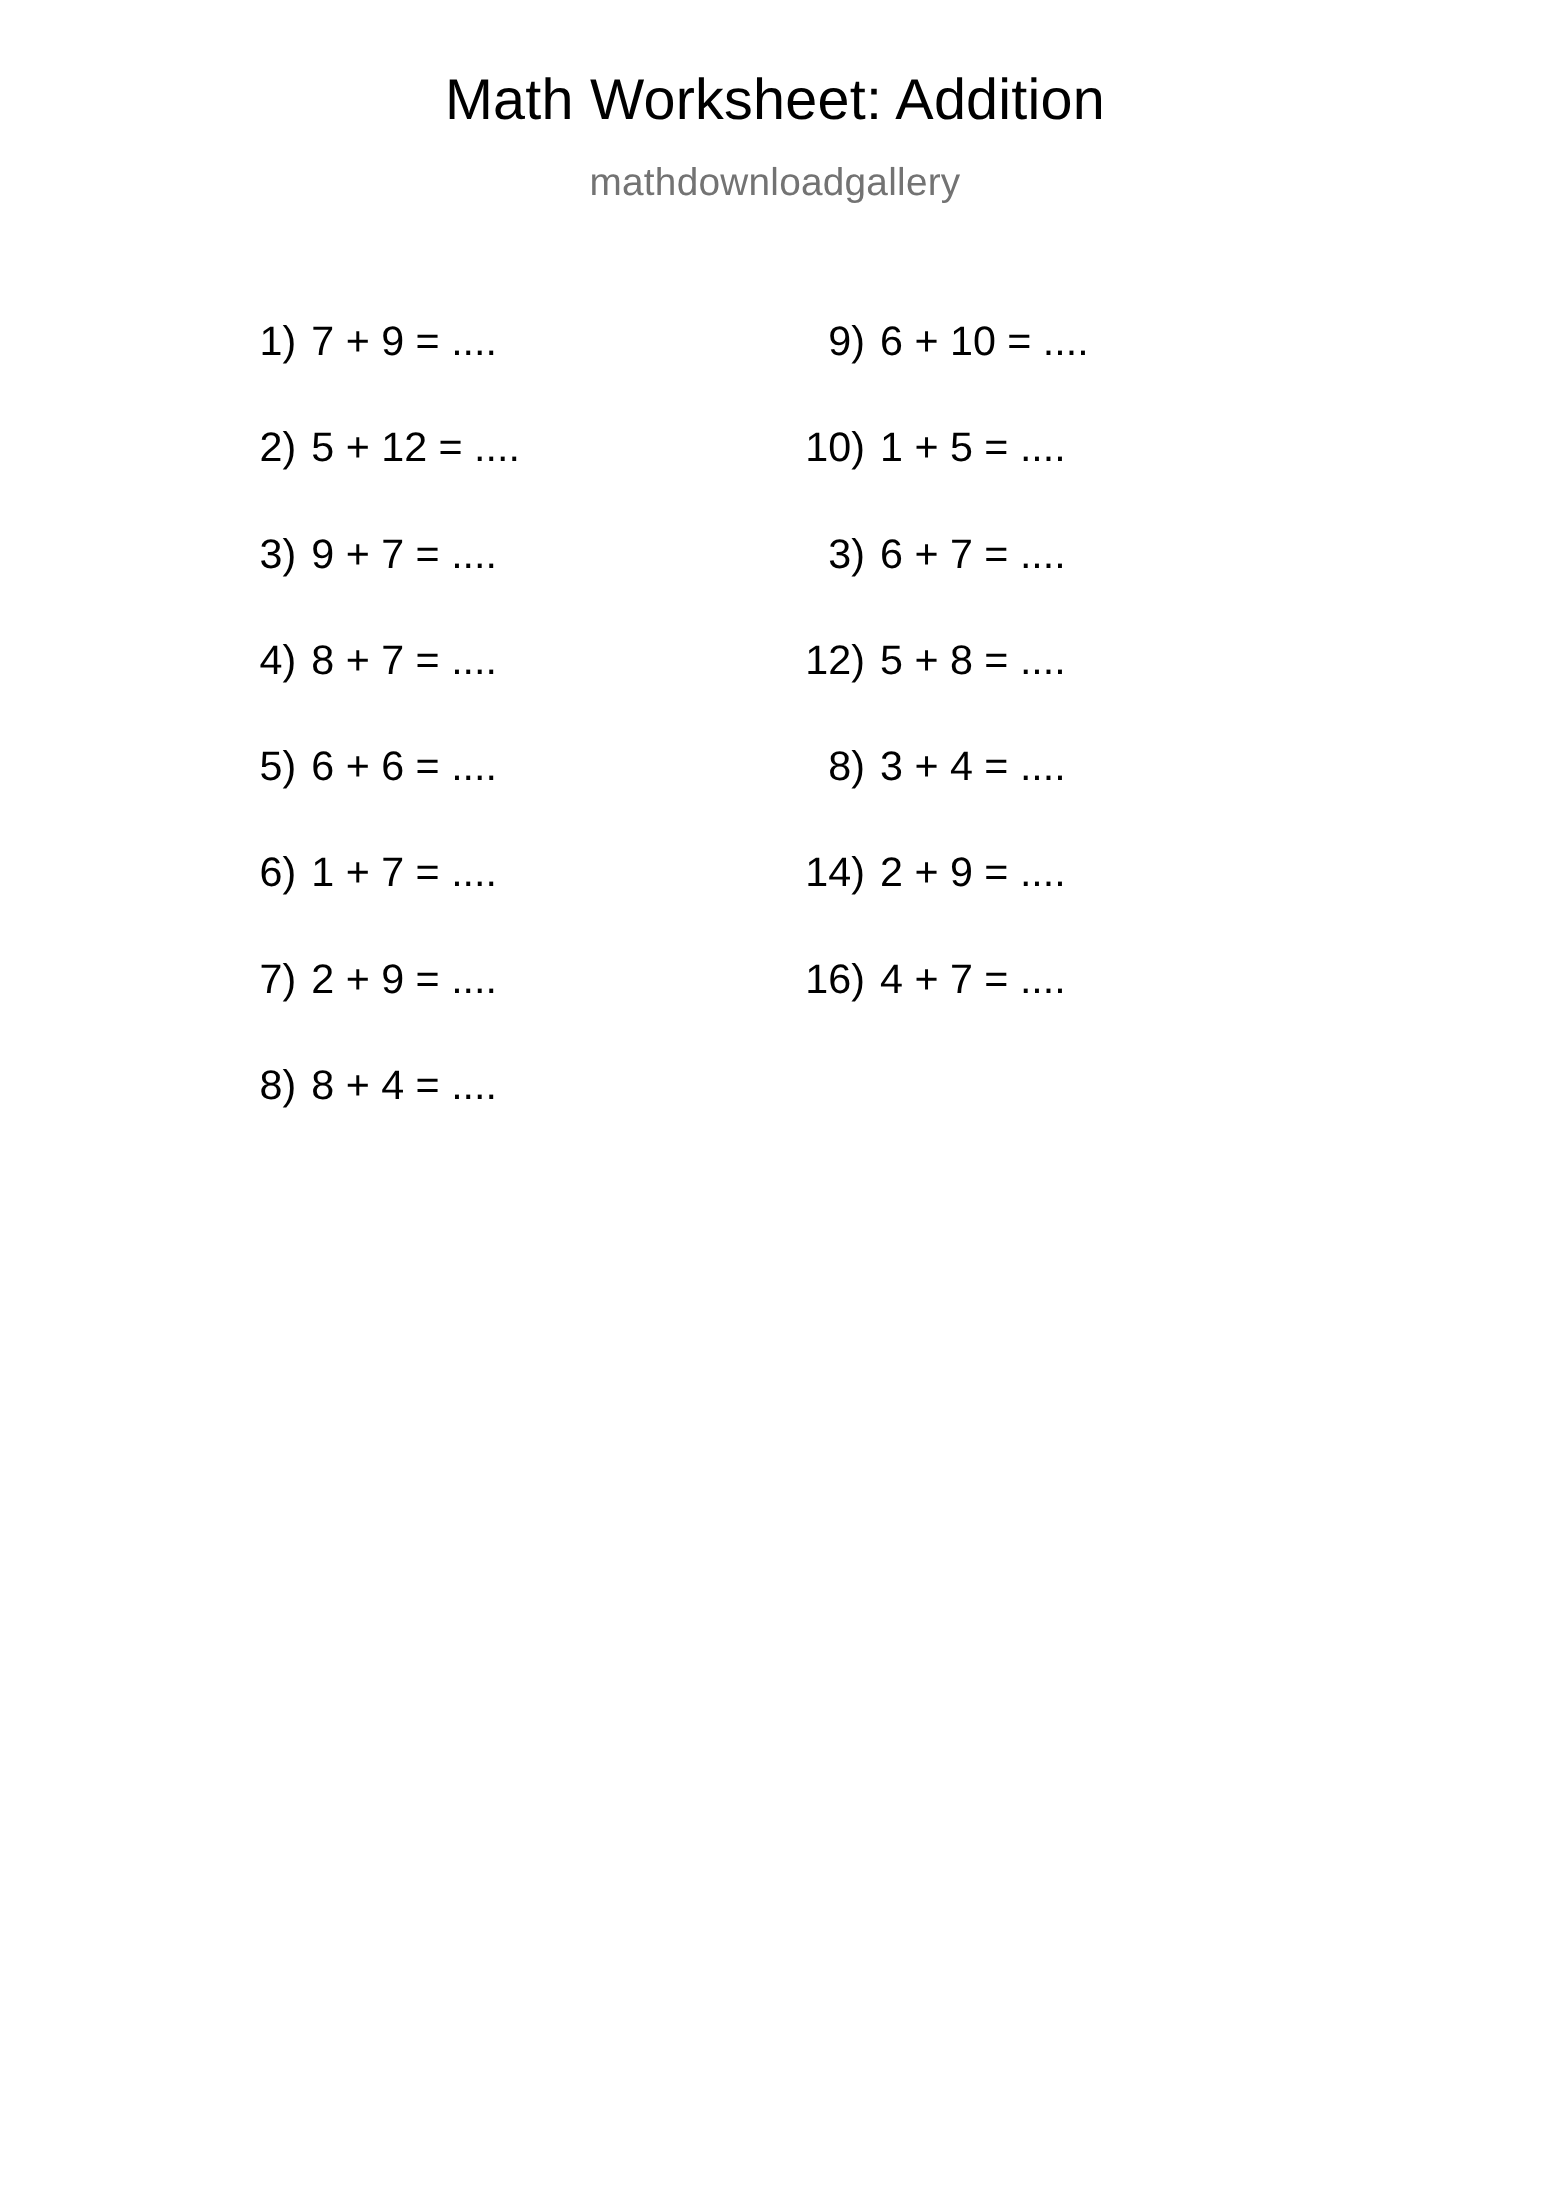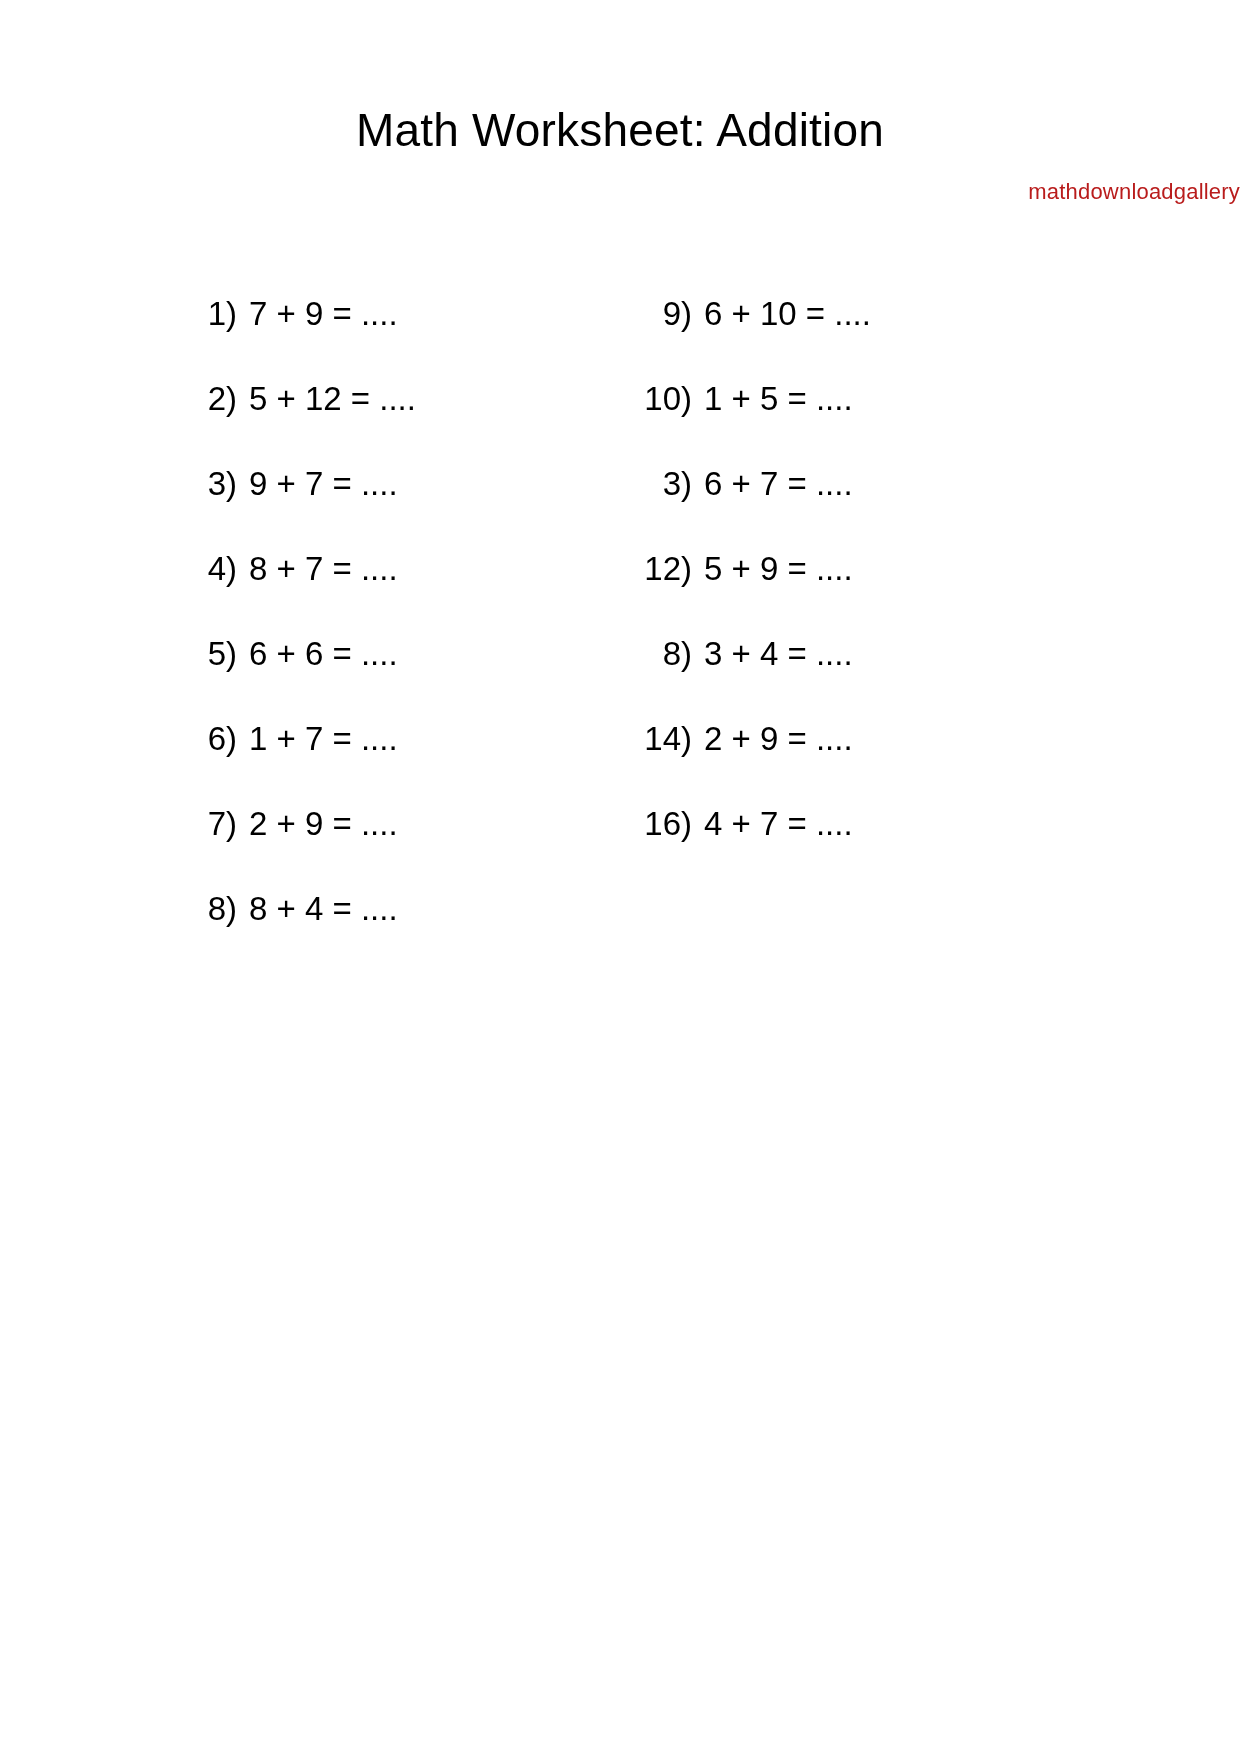--- a/index.html
+++ b/index.html
@@ -21,28 +21,28 @@
     box-sizing: border-box;
     padding: 0;
     position: relative;
   }
   .worksheet-title {
     text-align: center;
     font-size: 46px;
     font-weight: normal;
     color: #000000;
     margin: 0;
-    padding-top: 103px;
+    padding-top: 52px;
     letter-spacing: 0.2px;
   }
   .worksheet-subtitle {
-    text-align: right;
-    font-size: 22px;
+    text-align: center;
+    font-size: 31px;
     font-weight: normal;
-    color: #b91c1c;
+    color: #737373;
     margin: 0;
     padding-top: 22px;
     letter-spacing: 0.2px;
   }
   .problems {
     margin-top: 92px;
     display: flex;
     justify-content: flex-start;
     padding-left: 175px;
     box-sizing: border-box;
@@ -127,21 +127,21 @@
       <div class="problem">
         <span class="num">10)</span>
         <span class="expr">1 + 5 = ....</span>
       </div>
       <div class="problem">
         <span class="num">3)</span>
         <span class="expr">6 + 7 = ....</span>
       </div>
       <div class="problem">
         <span class="num">12)</span>
-        <span class="expr">5 + 9 = ....</span>
+        <span class="expr">5 + 8 = ....</span>
       </div>
       <div class="problem">
         <span class="num">8)</span>
         <span class="expr">3 + 4 = ....</span>
       </div>
       <div class="problem">
         <span class="num">14)</span>
         <span class="expr">2 + 9 = ....</span>
       </div>
       <div class="problem">

